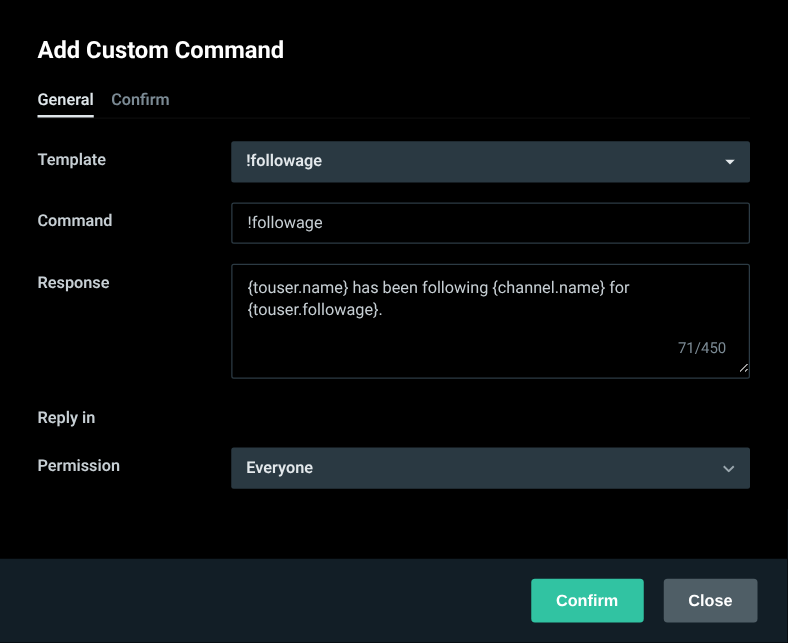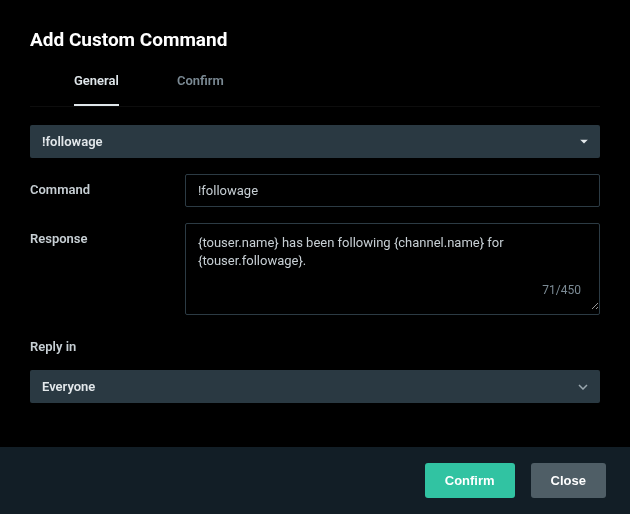--- a/index.html
+++ b/index.html
@@ -30,24 +30,23 @@
   .tabs {
     display: flex;
     gap: 14px;
     border-bottom: 1px solid rgba(255,255,255,0.05);
     margin-bottom: 18px;
   }
   .tab {
     color: #7b8a94;
     font-size: 13px;
     font-weight: 600;
-    padding-bottom: 16px;
+    padding-bottom: 4px;
     cursor: pointer;
     border-bottom: 2px solid transparent;
-    margin-left: 44px;
   }
   .tab.active {
     color: #dfe6ea;
     border-bottom: 2px solid #dfe6ea;
   }
   .form-row {
     display: flex;
     align-items: flex-start;
     margin-bottom: 16px;
   }
@@ -149,20 +148,21 @@
 <div class="modal">
   <div class="modal-body">
     <h1 class="title">Add Custom Command</h1>
 
     <div class="tabs">
       <div class="tab active">General</div>
       <div class="tab">Confirm</div>
     </div>
 
     <div class="form-row">
+      <div class="form-label">Template</div>
       <div class="form-control">
         <div class="select-box">
           <span>!followage</span>
           <span class="caret">
             <svg width="8" height="5" viewBox="0 0 8 5">
                 <path d="M0 0 L4 4 L8 0 Z" fill="#e3e8eb"></path>
               </svg>
           </span>
         </div>
       </div>
@@ -183,20 +183,21 @@
           <div class="char-count">71/450</div>
         </div>
       </div>
     </div>
 
     <div class="form-row">
       <div class="form-label">Reply in</div>
     </div>
 
     <div class="form-row">
+      <div class="form-label">Permission</div>
       <div class="form-control">
         <div class="select-box">
           <span>Everyone</span>
           <span class="caret">
             <svg width="10" height="6" viewBox="0 0 10 6">
                 <path d="M1 1 L5 5 L9 1" stroke="#9aa7ae" stroke-width="1.5" fill="none"></path>
               </svg>
           </span>
         </div>
       </div>

